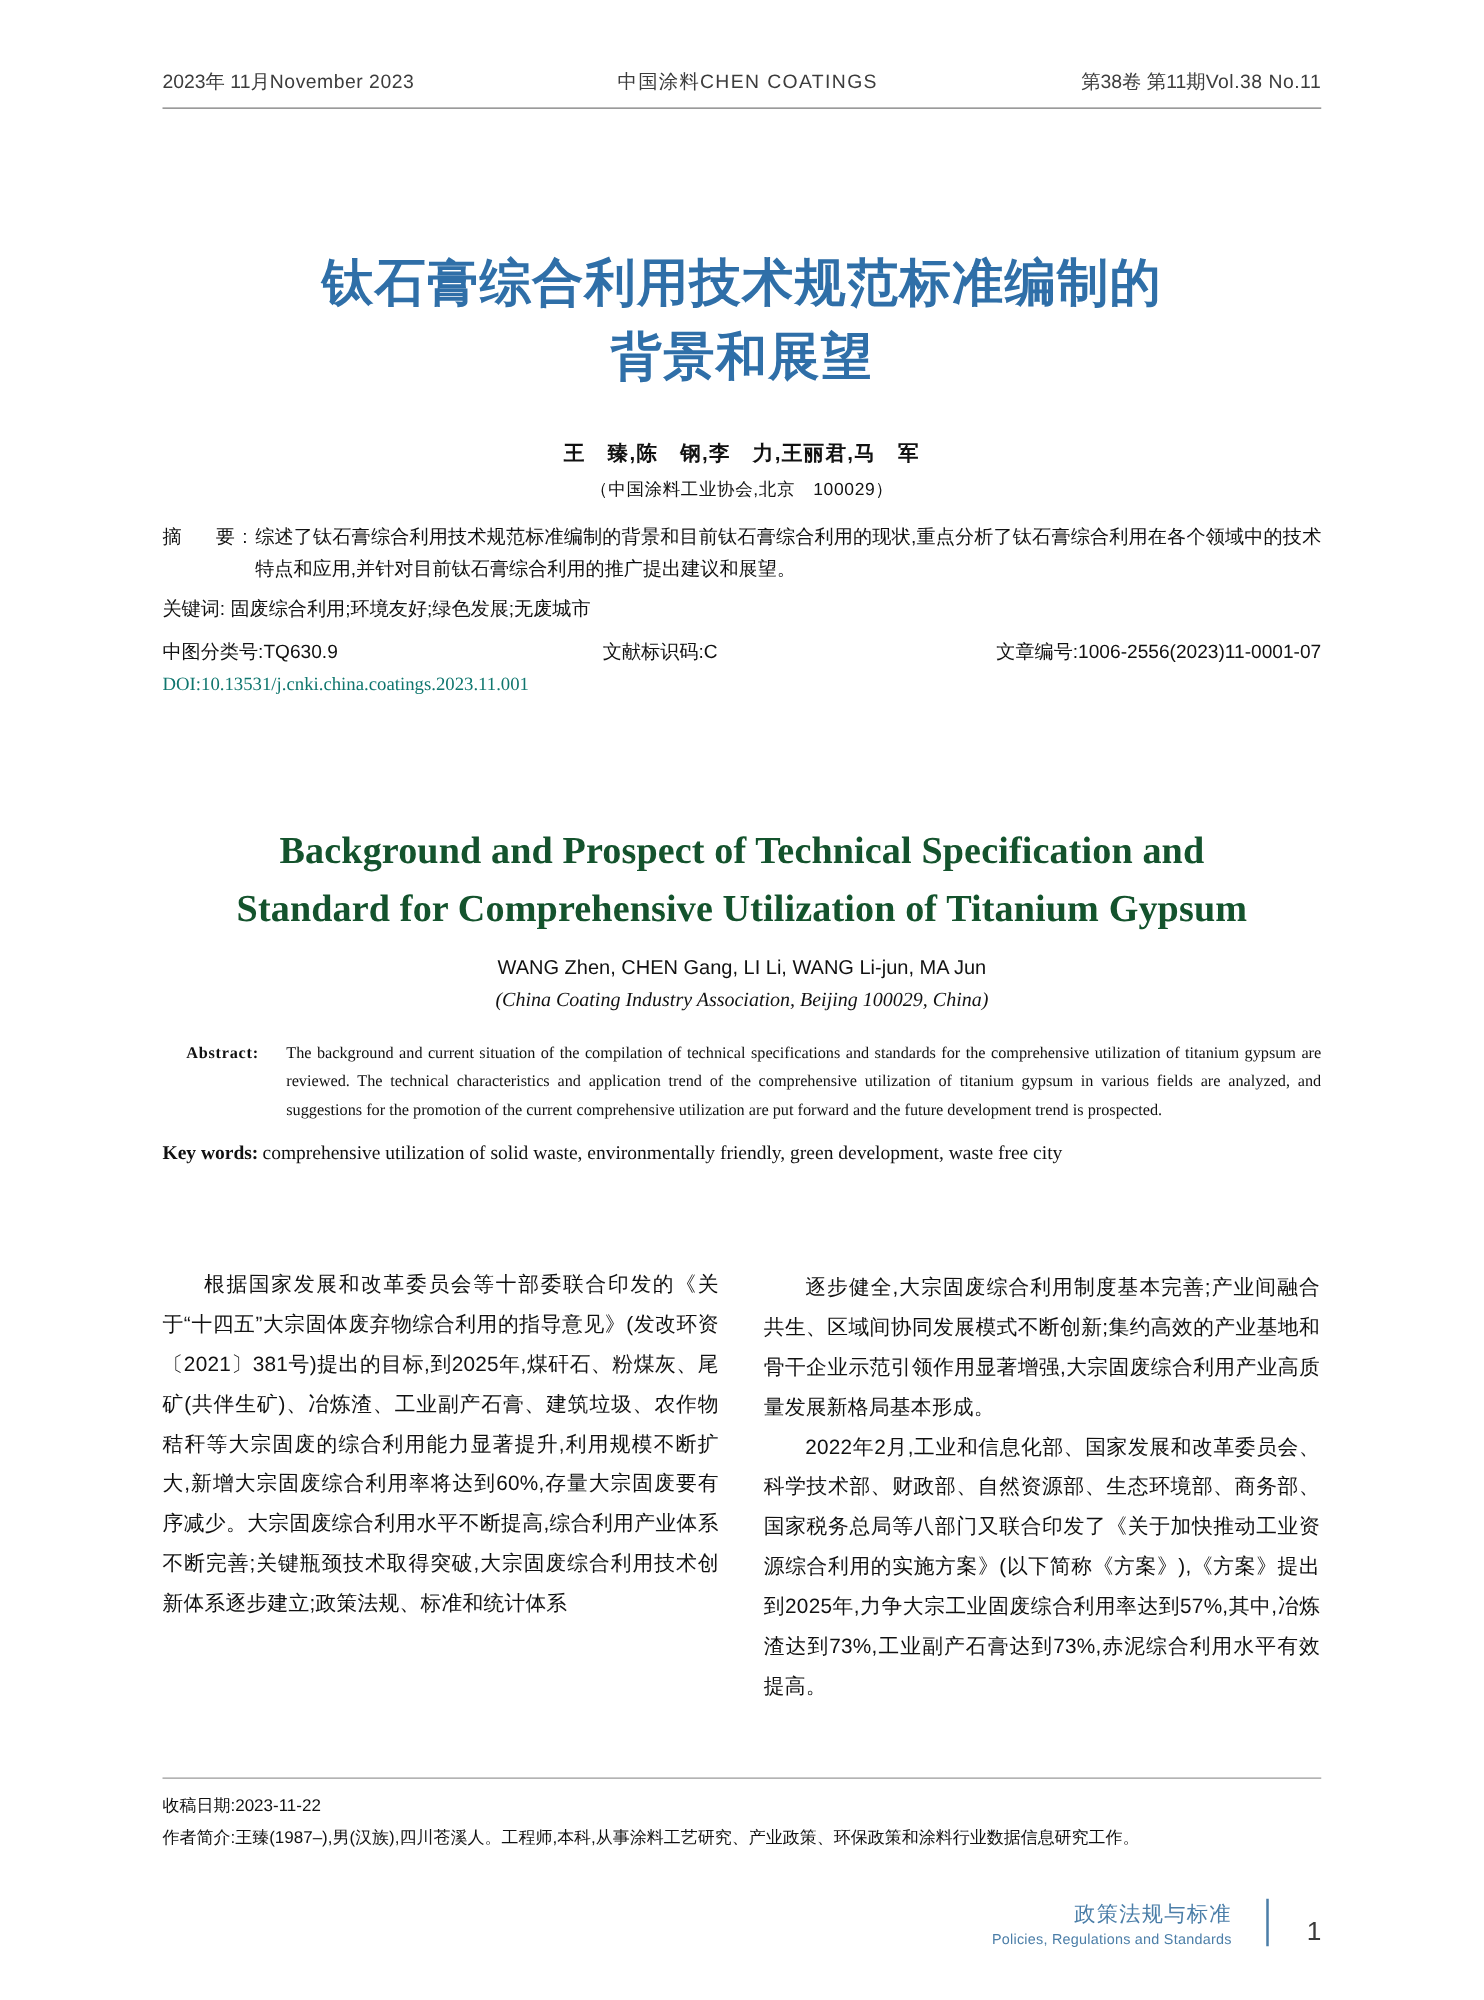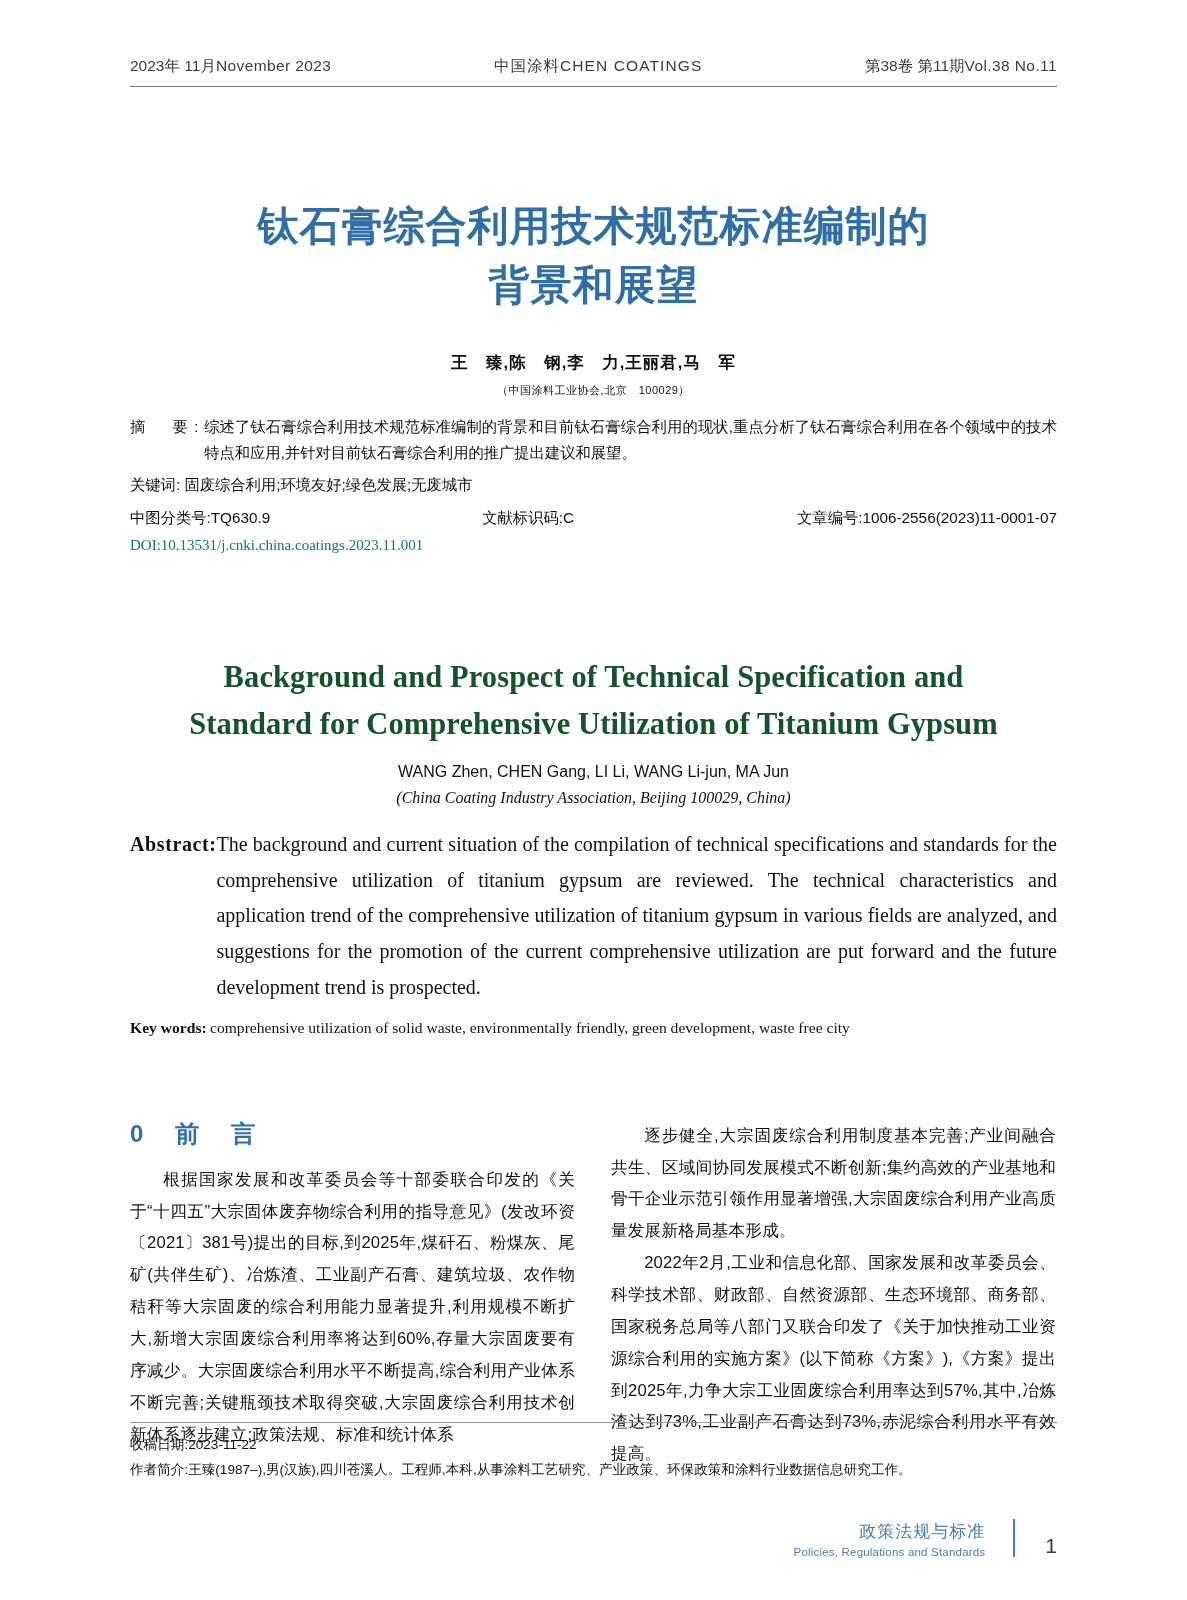--- a/index.html
+++ b/index.html
@@ -64,21 +64,21 @@
     font-family: "Liberation Sans", sans-serif;
     font-size: 16.5px;
     font-weight: bold;
     letter-spacing: 1px;
     color: #111;
   }
   .cn-affil {
     margin-top: 9px;
     text-align: center;
     font-family: "Liberation Sans", sans-serif;
-    font-size: 11px;
+    font-size: 14px;
     color: #111;
     letter-spacing: 0.5px;
   }
 
   .cn-abs {
     margin-top: 16px;
     font-family: "Liberation Sans", sans-serif;
     font-size: 15.3px;
     line-height: 1.72;
     color: #111;
@@ -137,23 +137,24 @@
     text-align: center;
     font-family: "Liberation Serif", serif;
     font-style: italic;
     font-size: 16px;
     color: #111;
   }
   .en-abs {
     margin-top: 20px;
     display: flex;
     font-family: "Liberation Serif", serif;
-    font-size: 20px;
+    font-size: 13px;
     line-height: 1.78;
     color: #111;
+    margin-left: 19px;
   }
   .en-abs .lbl {
     flex: 0 0 80px;
     font-weight: bold;
     letter-spacing: 0.6px;
   }
   .en-abs .txt { flex: 1 1 auto; text-align: justify; }
   .en-kw {
     margin-top: 10px;
     display: flex;
@@ -291,21 +292,20 @@
     <span class="txt">The background and current situation of the compilation of technical specifications and standards for the comprehensive utilization of titanium gypsum are reviewed. The technical characteristics and application trend of the comprehensive utilization of titanium gypsum in various fields are analyzed, and suggestions for the promotion of the current comprehensive utilization are put forward and the future development trend is prospected.</span>
   </div>
 
   <div class="en-kw">
     <span class="lbl">Key words:</span>
     <span class="txt">comprehensive utilization of solid waste, environmentally friendly, green development, waste free city</span>
   </div>
 
   <div class="columns">
     <div class="col-l">
-      <div class="section-head">0　前　言</div>
       <div class="bodytext">
         <p>根据国家发展和改革委员会等十部委联合印发的《关于“十四五”大宗固体废弃物综合利用的指导意见》(发改环资〔2021〕381号)提出的目标,到2025年,煤矸石、粉煤灰、尾矿(共伴生矿)、冶炼渣、工业副产石膏、建筑垃圾、农作物秸秆等大宗固废的综合利用能力显著提升,利用规模不断扩大,新增大宗固废综合利用率将达到60%,存量大宗固废要有序减少。大宗固废综合利用水平不断提高,综合利用产业体系不断完善;关键瓶颈技术取得突破,大宗固废综合利用技术创新体系逐步建立;政策法规、标准和统计体系</p>
       </div>
     </div>
     <div class="col-r">
       <div class="bodytext">
         <p>逐步健全,大宗固废综合利用制度基本完善;产业间融合共生、区域间协同发展模式不断创新;集约高效的产业基地和骨干企业示范引领作用显著增强,大宗固废综合利用产业高质量发展新格局基本形成。</p>
         <p>2022年2月,工业和信息化部、国家发展和改革委员会、科学技术部、财政部、自然资源部、生态环境部、商务部、国家税务总局等八部门又联合印发了《关于加快推动工业资源综合利用的实施方案》(以下简称《方案》),《方案》提出到2025年,力争大宗工业固废综合利用率达到57%,其中,冶炼渣达到73%,工业副产石膏达到73%,赤泥综合利用水平有效提高。</p>
       </div>
     </div>

